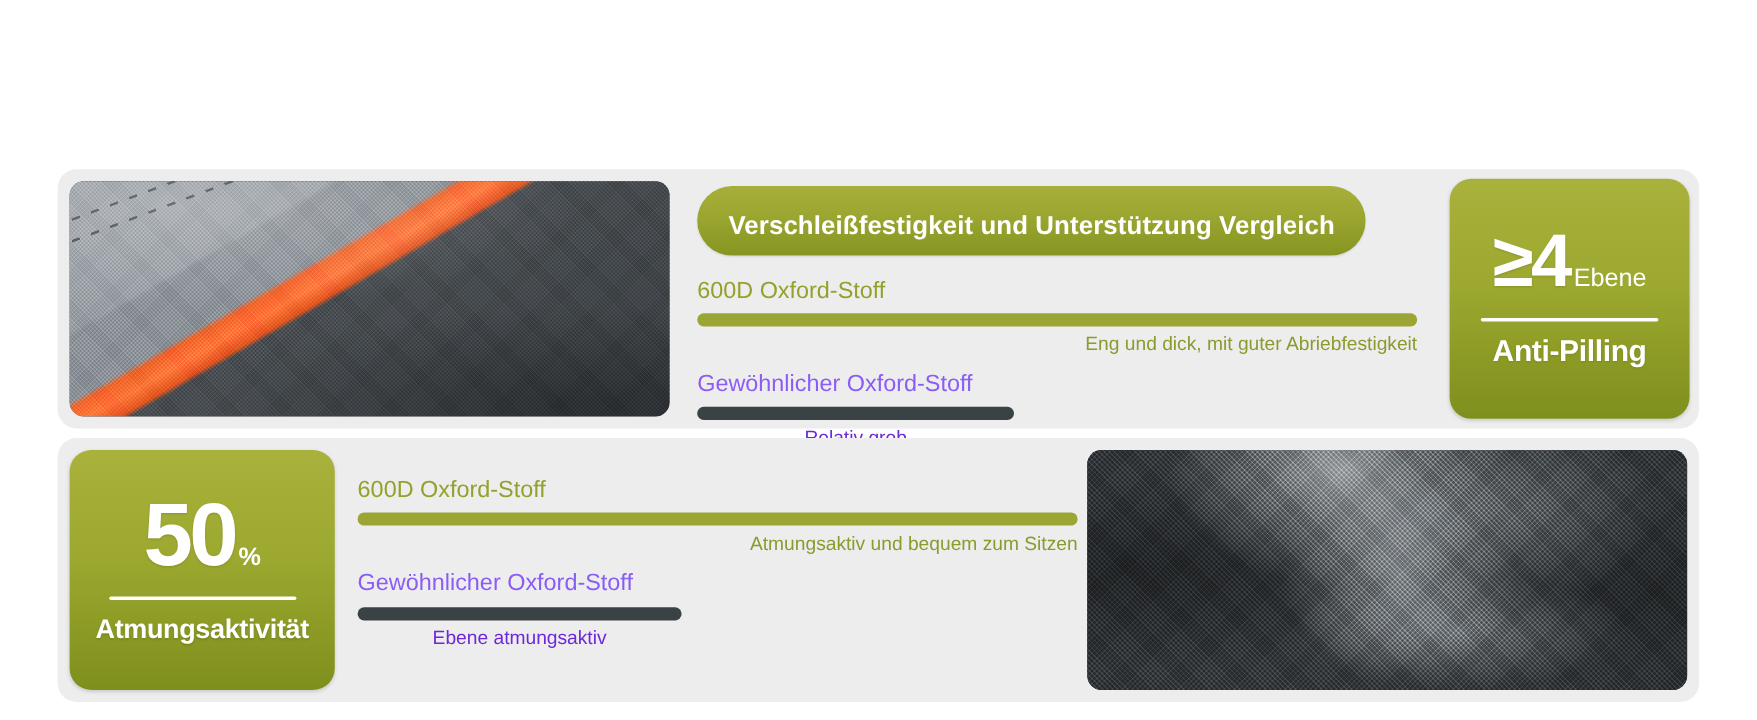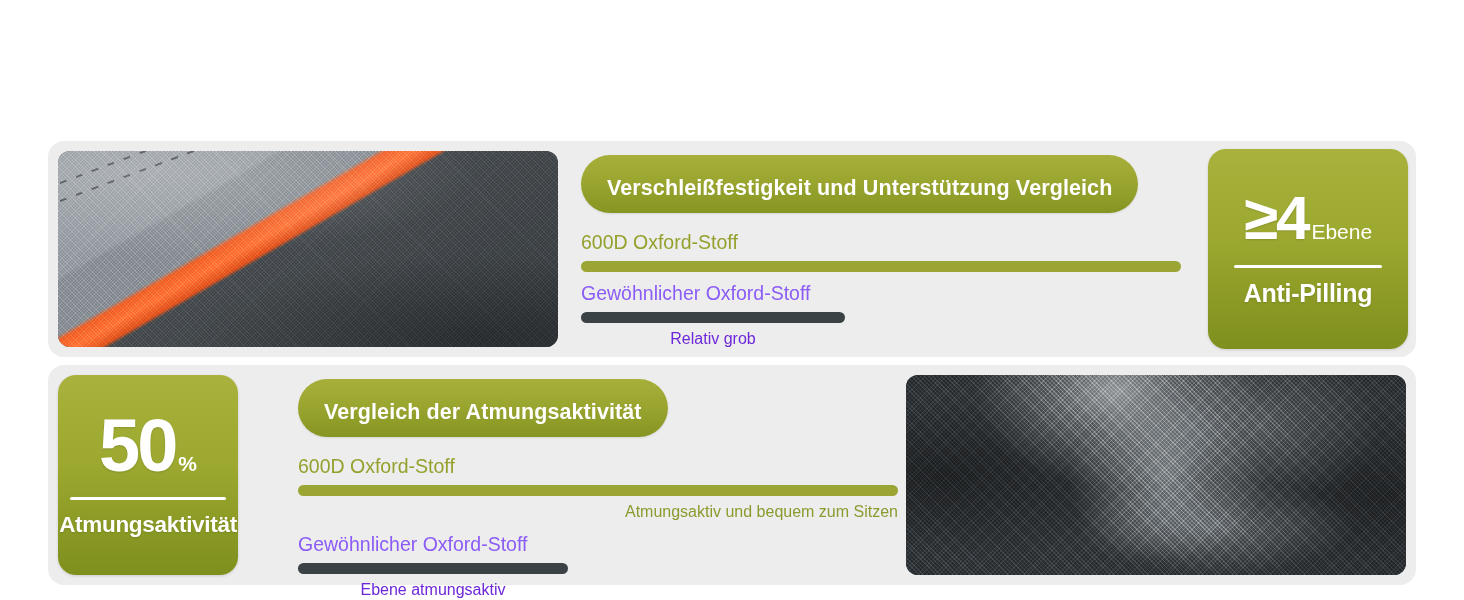--- a/index.html
+++ b/index.html
@@ -184,21 +184,21 @@
   
   .badge {
     position: absolute;
     border-radius: 18px;
     background: linear-gradient(180deg, #a9b23c 0%, #9ca82f 45%, #7f8f1d 100%);
     color: #ffffff;
     text-align: center;
     box-shadow: 0 1px 3px rgba(0,0,0,.14);
   }
   #badge-layers { right: 8px; top: 8px;  width: 200px; height: 200px; }
-  #badge-breath { left: 10px; top: 10px; width: 180px; height: 200px; }
+  #badge-breath { left: 10px; top: 10px; width: 221px; height: 200px; }
 
   .badge-figure {
     display: flex;
     align-items: baseline;
     justify-content: center;
     line-height: 1;
   }
   #badge-layers .badge-figure { padding-top: 38px; }
   #badge-breath .badge-figure { padding-top: 34px; }
 
@@ -252,20 +252,21 @@
     </div>
 
     <div class="compare" id="compare-wear">
       <div class="pill">Verschleißfestigkeit und Unterstützung Vergleich</div>
 
       <div class="bargroup">
         <div class="bar-label green">600D Oxford-Stoff</div>
         <div class="bar-track">
           <div class="bar-fill green" style="width:100%"></div>
         </div>
+        <div class="bar-caption green">Eng und dick, mit guter Abriebfestigkeit</div>
       </div>
 
       <div class="bargroup second">
         <div class="bar-label dark">Gewöhnlicher Oxford-Stoff</div>
         <div class="bar-track">
           <div class="bar-fill dark" style="width:44%"></div>
         </div>
         <div class="caption-wrap" style="width:44%">
           <div class="bar-caption dark">Relativ grob</div>
         </div>
@@ -287,21 +288,20 @@
     <div class="badge" id="badge-breath">
       <div class="badge-figure">
         <span class="badge-big">50</span>
         <span class="badge-unit">%</span>
       </div>
       <div class="badge-rule"></div>
       <div class="badge-caption">Atmungsaktivität</div>
     </div>
 
     <div class="compare" id="compare-breath">
-      <div class="pill">Vergleich der Atmungsaktivität</div>
 
       <div class="bargroup">
         <div class="bar-label green">600D Oxford-Stoff</div>
         <div class="bar-track">
           <div class="bar-fill green" style="width:100%"></div>
         </div>
         <div class="bar-caption green">Atmungsaktiv und bequem zum Sitzen</div>
       </div>
 
       <div class="bargroup second">

